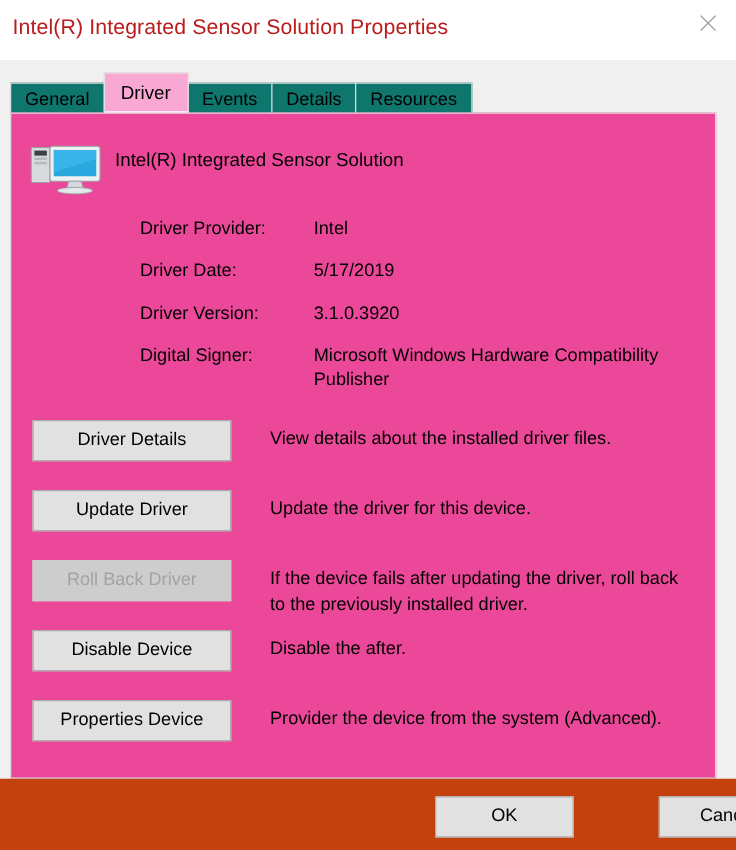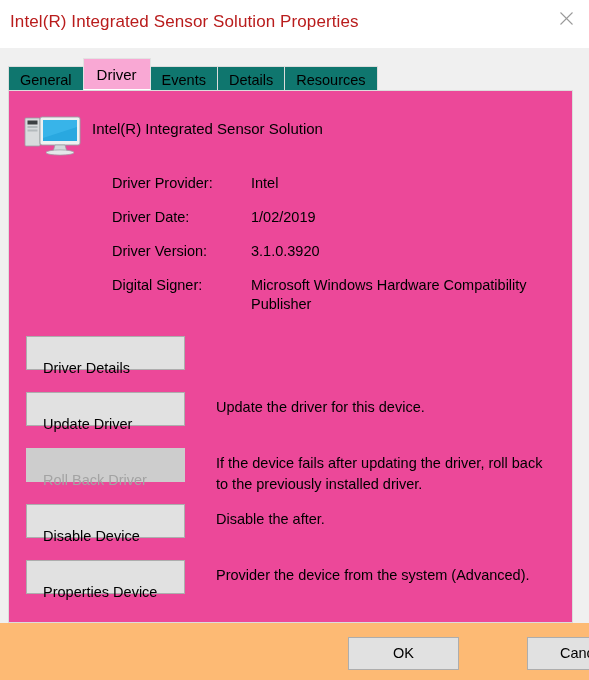--- a/index.html
+++ b/index.html
@@ -164,24 +164,24 @@
     left: 17px;
     top: 0;
     width: 159px;
     height: 33px;
     background: #e1e1e1;
     border: 1px solid #adadad;
     box-sizing: border-box;
     font-family: "Liberation Sans", sans-serif;
     font-size: 14.5px;
     color: #000000;
-    text-align: left;
+    text-align: center;
     line-height: 31px;
     cursor: default;
-    padding: 16px;
+    padding: 0;
     white-space: nowrap;
     border-radius: 0;
   }
   .action-button.disabled {
     background: #cdcdcd;
     border: 1px solid #cdcdcd;
     color: #a3a3a3;
   }
   .action-desc {
     position: absolute;
@@ -193,21 +193,21 @@
     line-height: 21px;
   }
 
   
   .footer {
     position: absolute;
     left: 0;
     top: 623px;
     width: 589px;
     height: 57px;
-    background: #fdba74;
+    background: #c2410c;
   }
   .footer-button {
     position: absolute;
     top: 14px;
     width: 111px;
     height: 33px;
     background: #e1e1e1;
     border: 1px solid #adadad;
     box-sizing: border-box;
     font-family: "Liberation Sans", sans-serif;
@@ -268,35 +268,36 @@
     <div class="device-name">Intel(R) Integrated Sensor Solution</div>
   </div>
 
   <div class="info" id="info-list">
       <div class="info-row">
         <div class="info-label">Driver Provider:</div>
         <div class="info-value">Intel</div>
       </div>
       <div class="info-row">
         <div class="info-label">Driver Date:</div>
-        <div class="info-value">1/02/2019</div>
+        <div class="info-value">5/17/2019</div>
       </div>
       <div class="info-row">
         <div class="info-label">Driver Version:</div>
         <div class="info-value">3.1.0.3920</div>
       </div>
       <div class="info-row">
         <div class="info-label">Digital Signer:</div>
         <div class="info-value">Microsoft Windows Hardware Compatibility Publisher</div>
       </div>
     </div>
 
   <div class="actions" id="actions-list">
       <div class="action-row">
         <button class="action-button">Driver Details</button>
+        <div class="action-desc">View details about the installed driver files.</div>
       </div>
       <div class="action-row">
         <button class="action-button">Update Driver</button>
         <div class="action-desc">Update the driver for this device.</div>
       </div>
       <div class="action-row">
         <button class="action-button disabled" disabled="">Roll Back Driver</button>
         <div class="action-desc">If the device fails after updating the driver, roll back to the previously installed driver.</div>
       </div>
       <div class="action-row">

